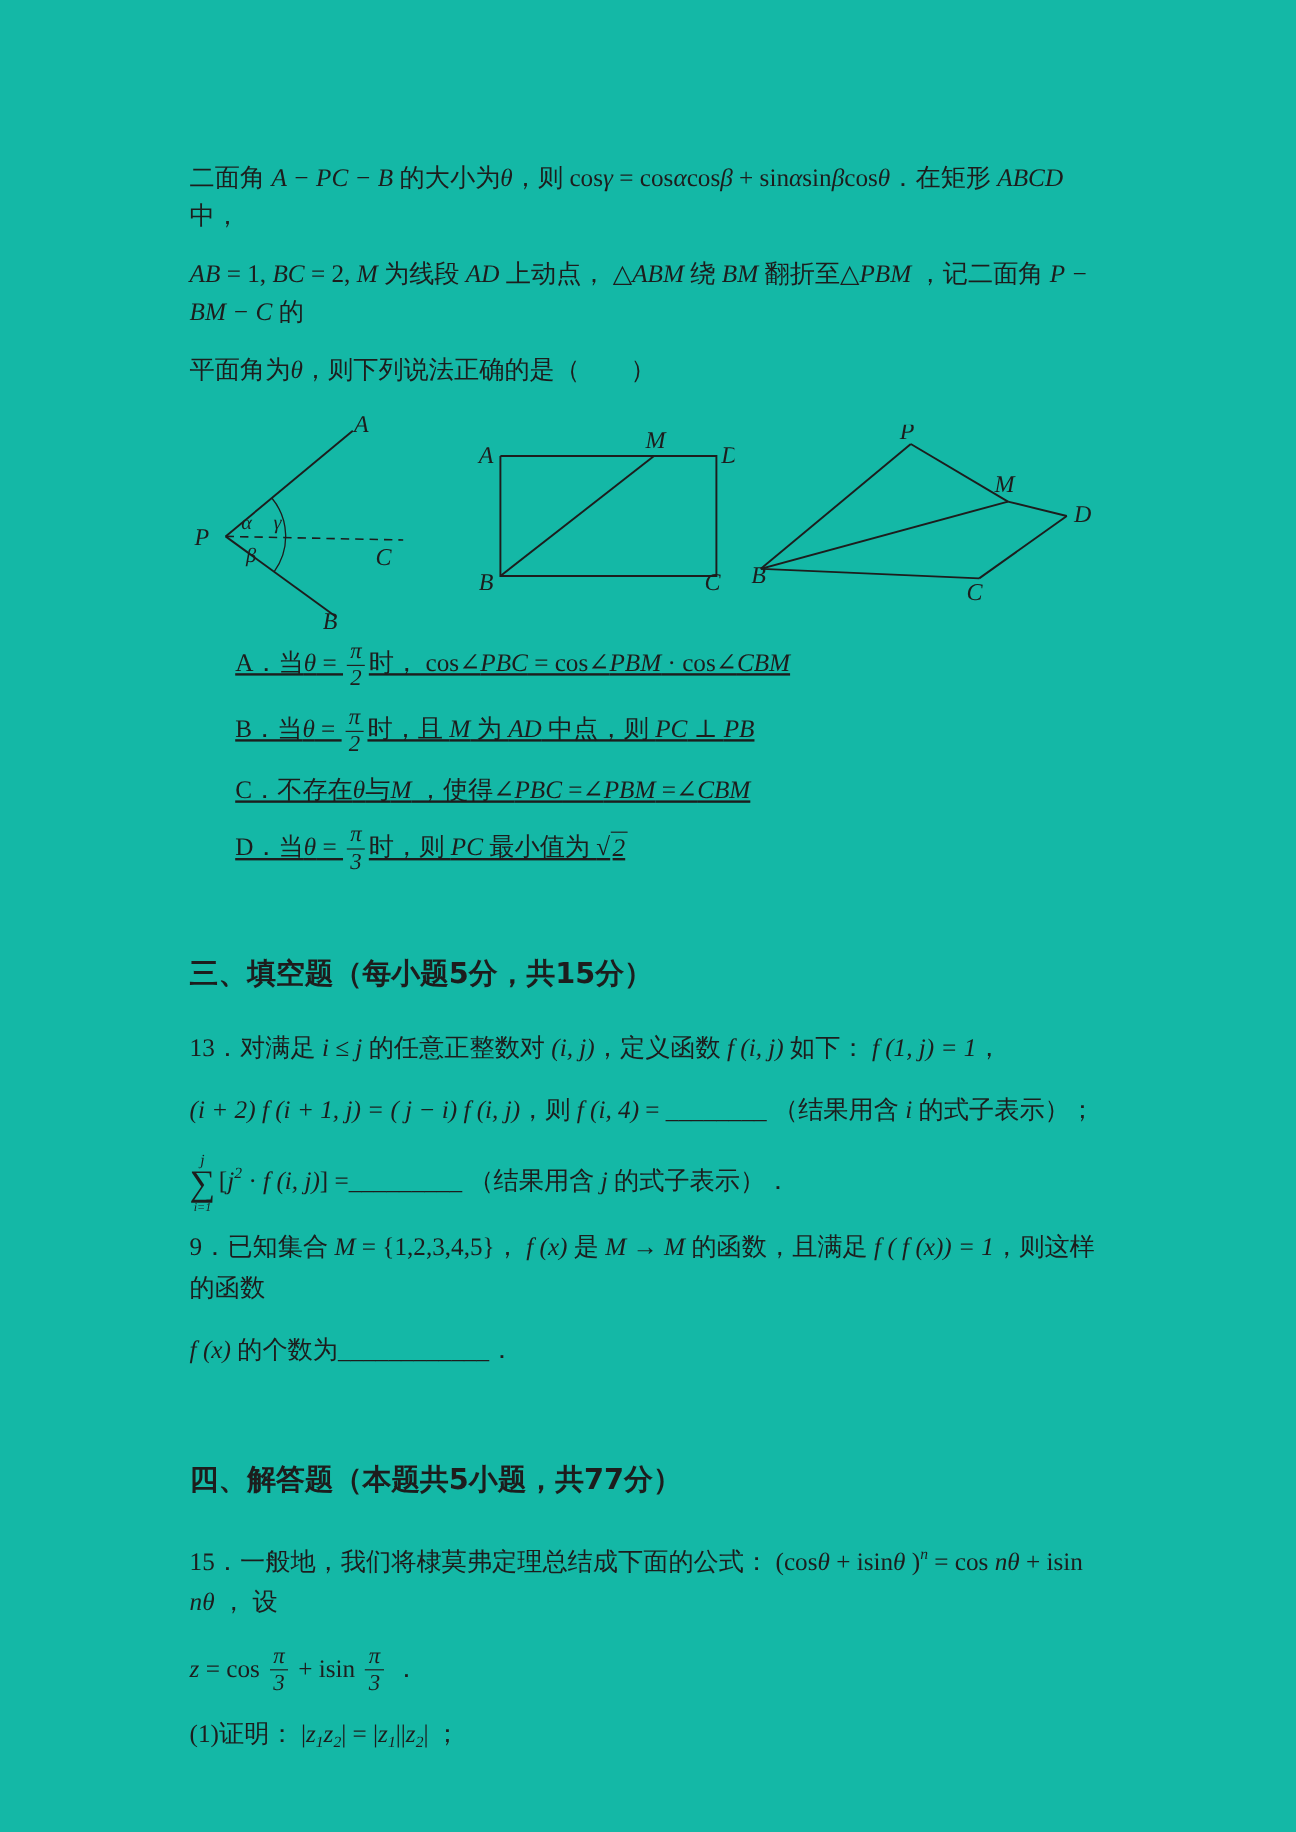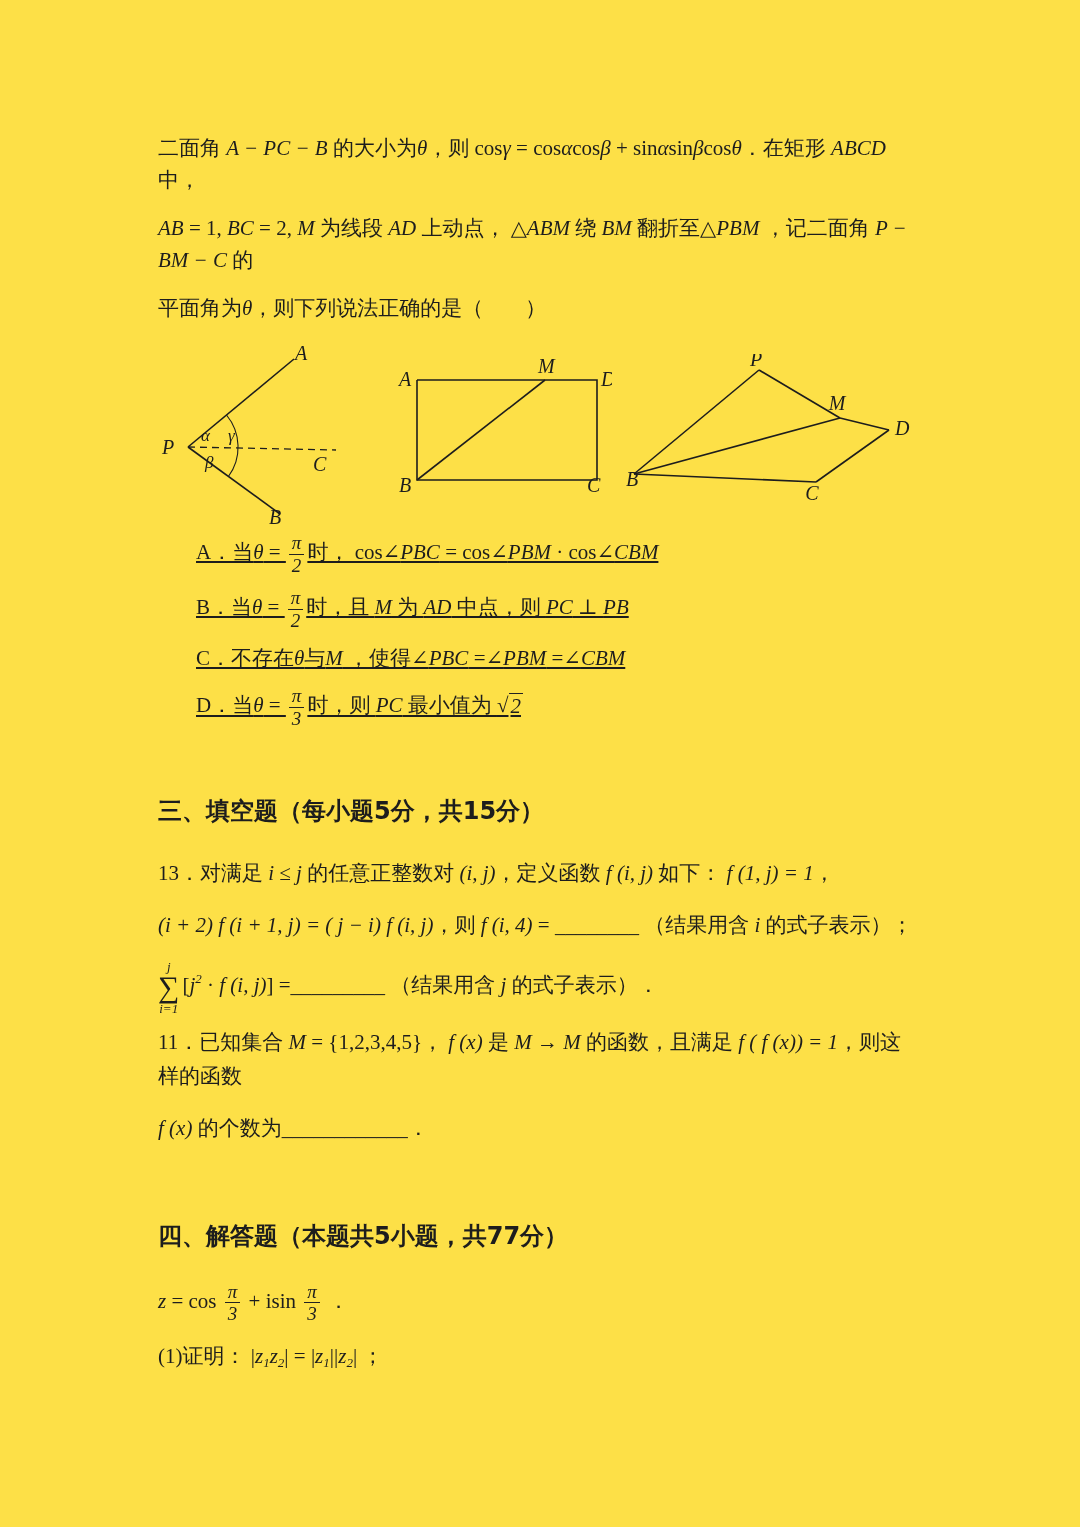--- a/index.html
+++ b/index.html
@@ -1,38 +1,38 @@
 <!DOCTYPE html>
 <html><head>
 <meta charset="utf-8">
 <style>
   html,body{margin:0;padding:0;background:#e8e8e8;}
   .sheet{
-    width:1080px;height:1527px;margin:0 auto;background:#fde047;
+    width:1080px;height:1527px;margin:0 auto;background:#14b8a6;
     box-sizing:border-box;padding:132px 158px 0 158px;
     font-family:"Liberation Serif","DejaVu Serif",serif;
     font-size:21px;color:#1d1d1d;overflow:hidden;position:relative;
   }
   .line{margin:0 0 16px 0;line-height:32px;}
   .run-t{font-style:normal;}
   .run-i{font-style:italic;}
   .run-sup{font-size:13px;vertical-align:9px;font-style:italic;}
   .run-sub{font-size:13px;vertical-align:-4px;font-style:italic;}
   .fr{display:inline-flex;flex-direction:column;align-items:center;vertical-align:middle;
       line-height:1.15;font-size:19px;font-style:italic;margin:0 3px;text-align:center;}
   .fr-n{padding:0 3px;border-bottom:1.2px solid #222;}
   .fr-d{padding:0 3px;}
   .sqrt{white-space:nowrap;}
   .sqrt-rad{font-style:normal;}
   .sqrt-body{border-top:1.3px solid #222;padding:0 2px;font-style:italic;}
   .sum{display:inline-flex;flex-direction:column;align-items:center;vertical-align:middle;
        line-height:1;margin:0 3px 0 0;font-style:italic;}
   .sum-top{font-size:13px;}
   .sum-sym{font-size:30px;font-style:normal;line-height:.95;}
-  .sum-bot{font-size:13px;}
+  .sum-bot{font-size:10px;}
   .figures{display:flex;gap:14px;align-items:flex-start;margin:20px 0 6px 0;}
   .figures svg{flex:none;}
   .fig2{margin-top:14px;}
   .fig3{margin-top:10px;}
   .figures line,.figures path,.figures polyline{stroke:#1d1d1d;stroke-width:1.6;fill:none;}
   .figures .dashed{stroke-dasharray:7 5;stroke-width:1.3;}
   .figures .arc{stroke-width:1.1;}
   .figures text{font-family:"Liberation Serif","DejaVu Serif",serif;font-style:italic;
       font-size:20px;fill:#1d1d1d;}
   .figures text.small{font-size:17px;}
@@ -116,25 +116,26 @@
 
 
   <p class="q"><span class="run-t">13．对满足 </span><span class="run-i">i ≤ j</span><span class="run-t"> 的任意正整数对 </span><span class="run-i">(i, j)</span><span class="run-t">，定义函数 </span><span class="run-i">f (i, j)</span><span class="run-t"> 如下： </span><span class="run-i">f (1, j) = 1</span><span class="run-t">，</span></p>
   <p class="q"><span class="run-i">(i + 2) f (i + 1, j) = ( j − i) f (i, j)</span><span class="run-t">，则 </span><span class="run-i">f (i, 4)</span><span class="run-t"> = ________ （结果用含 </span><span class="run-i">i</span><span class="run-t"> 的式子表示）；</span></p>
   <p class="q q13l3"><span class="sum">
         <span class="sum-top">j</span>
         <span class="sum-sym">∑</span>
         <span class="sum-bot">i=1</span>
       </span><span class="run-big">[</span><span class="run-i">j</span><span class="run-sup">2</span><span class="run-t"> · </span><span class="run-i">f (i, j)</span><span class="run-big">]</span><span class="run-t"> =_________ （结果用含 </span><span class="run-i">j</span><span class="run-t"> 的式子表示）．</span></p>
 
-  <p class="q"><span class="run-t">11．已知集合 </span><span class="run-i">M</span><span class="run-t"> = {1,2,3,4,5}， </span><span class="run-i">f (x)</span><span class="run-t"> 是 </span><span class="run-i">M → M</span><span class="run-t"> 的函数，且满足 </span><span class="run-i">f ( f (x)) = 1</span><span class="run-t">，则这样的函数</span></p>
+  <p class="q"><span class="run-t">9．已知集合 </span><span class="run-i">M</span><span class="run-t"> = {1,2,3,4,5}， </span><span class="run-i">f (x)</span><span class="run-t"> 是 </span><span class="run-i">M → M</span><span class="run-t"> 的函数，且满足 </span><span class="run-i">f ( f (x)) = 1</span><span class="run-t">，则这样的函数</span></p>
   <p class="q"><span class="run-i">f (x)</span><span class="run-t"> 的个数为____________．</span></p>
 
   <h3 class="section s4">四、解答题（本题共5小题，共77分）</h3>
 
+  <p class="q"><span class="run-t">15．一般地，我们将棣莫弗定理总结成下面的公式： (cos</span><span class="run-i">θ</span><span class="run-t"> + isin</span><span class="run-i">θ</span><span class="run-t"> )</span><span class="run-sup">n</span><span class="run-t"> = cos </span><span class="run-i">nθ</span><span class="run-t"> + isin </span><span class="run-i">nθ</span><span class="run-t"> ， 设</span></p>
   <p class="q q15l2"><span class="run-i">z</span><span class="run-t"> = cos </span><span class="fr">
         <span class="fr-n">π</span>
         <span class="fr-d">3</span>
       </span><span class="run-t"> + isin </span><span class="fr">
         <span class="fr-n">π</span>
         <span class="fr-d">3</span>
       </span><span class="run-t"> ．</span></p>
   <p class="q"><span class="run-t">(1)证明： |</span><span class="run-i">z</span><span class="run-sub">1</span><span class="run-i">z</span><span class="run-sub">2</span><span class="run-t">| = |</span><span class="run-i">z</span><span class="run-sub">1</span><span class="run-t">||</span><span class="run-i">z</span><span class="run-sub">2</span><span class="run-t">| ；</span></p>
 
 </div>

